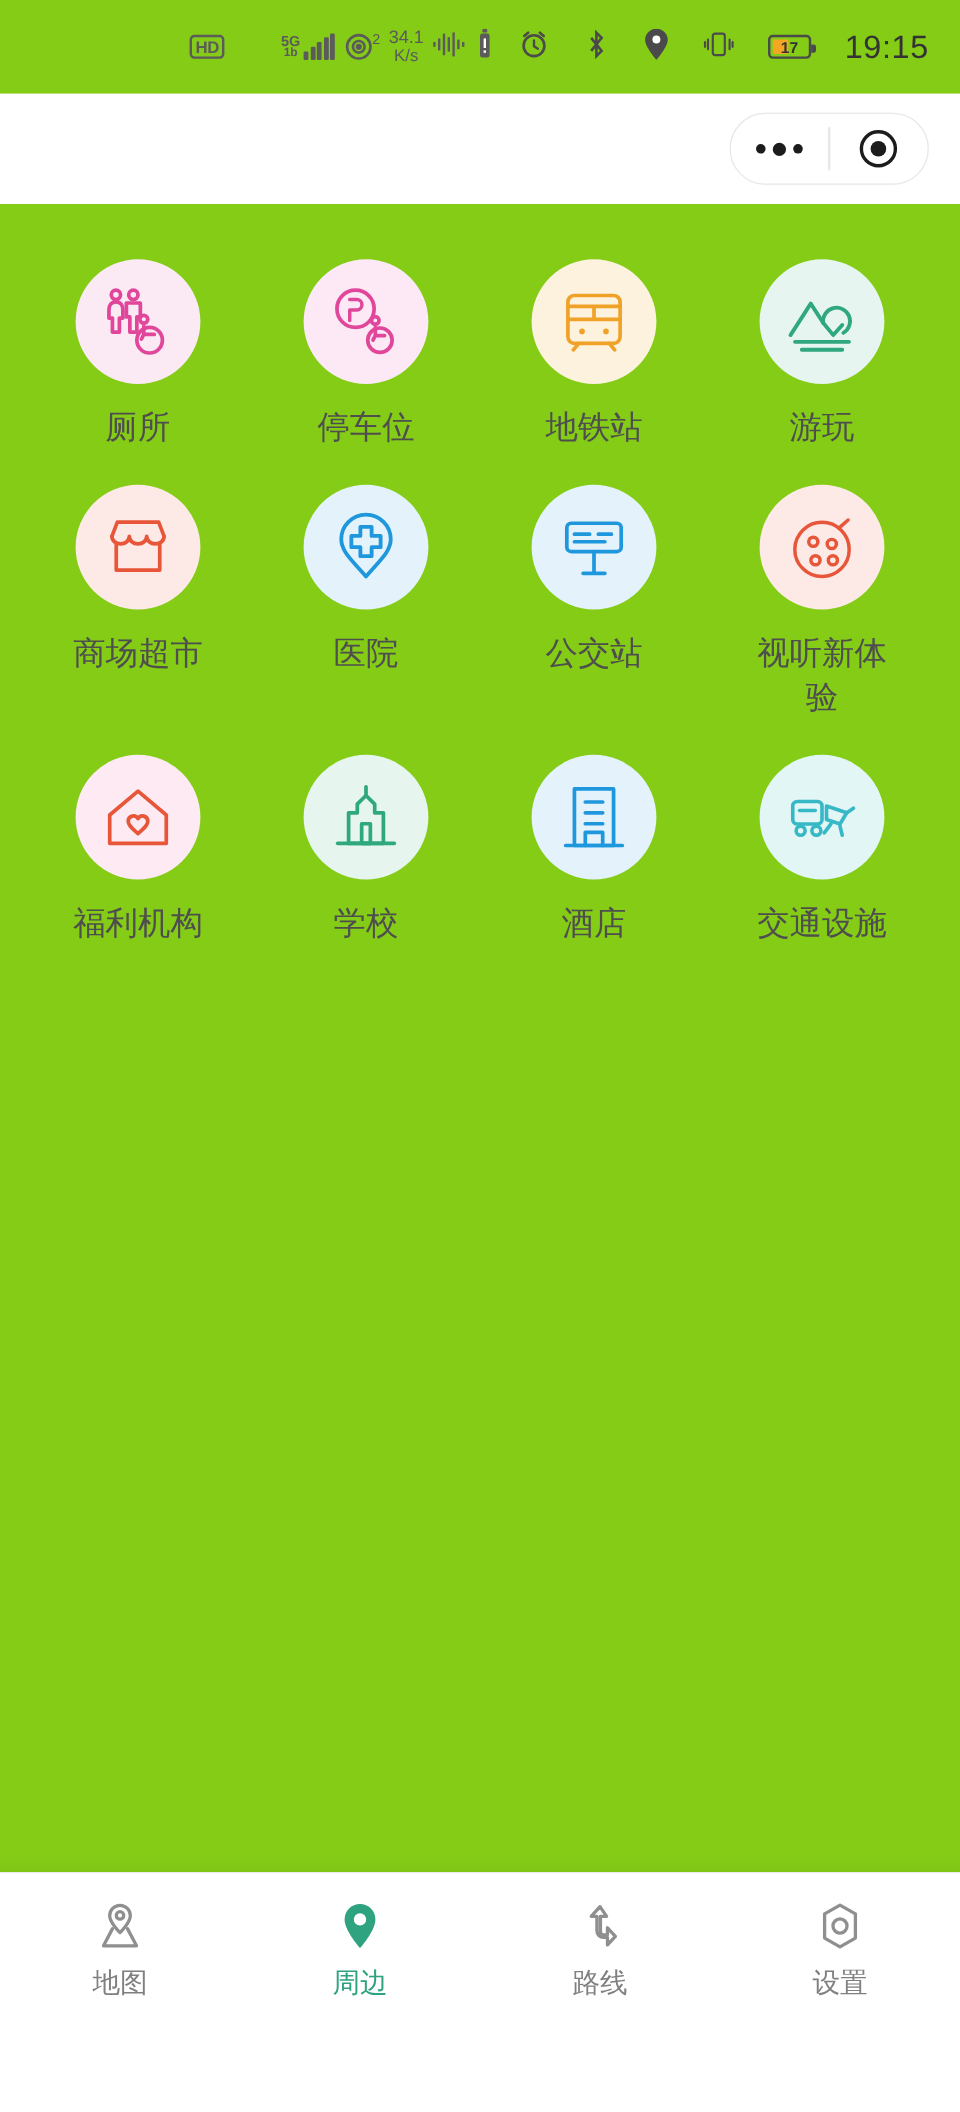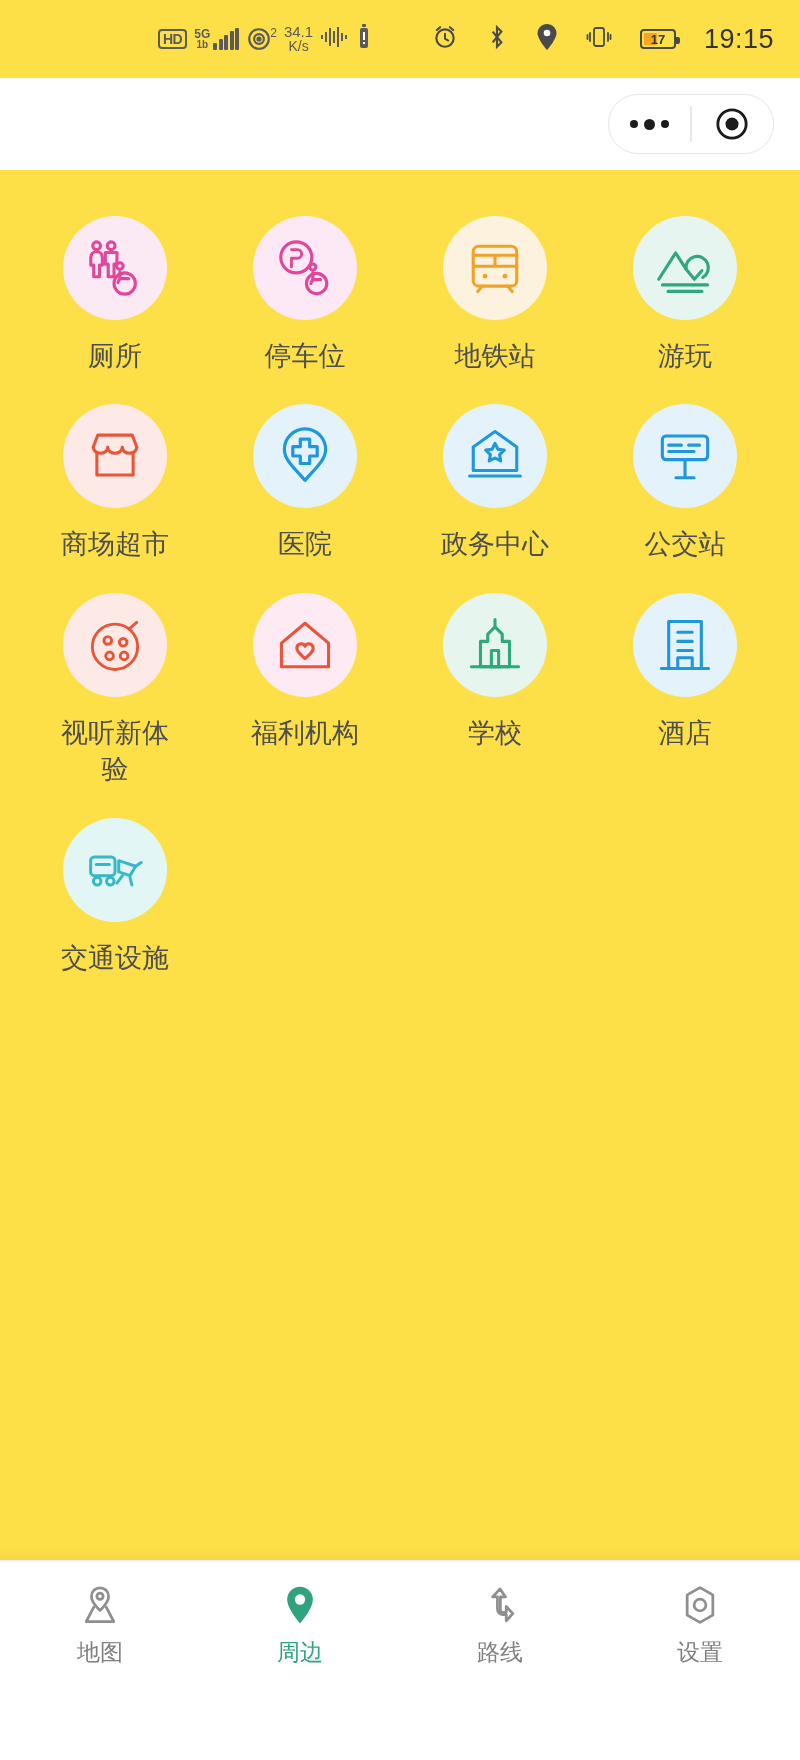--- a/index.html
+++ b/index.html
@@ -2,37 +2,37 @@
 <html><head>
 <meta charset="utf-8">
 <style>
   * { box-sizing: border-box; margin: 0; padding: 0; }
   html, body {
     width: 800px; height: 1760px;
     font-family: "Liberation Sans", "DejaVu Sans", sans-serif;
     background: #ffffff;
     overflow: hidden;
   }
-  .phone { position: relative; width: 800px; height: 1690px; background: #fde047; }
+  .phone { position: relative; width: 800px; height: 1690px; background: #84cc16; }
 
   
   .statusbar {
     height: 78px; display: flex; align-items: center;
     padding: 0 26px; color: #4a4a4a;
   }
   .sb-left { display: flex; align-items: center; gap: 7px; flex: 0 0 auto; margin-left: 132px; }
   .sb-spacer { flex: 1 1 auto; }
   .sb-right { display: flex; align-items: center; gap: 28px; }
   .hd-box {
     border: 2.5px solid #5b5b5b; border-radius: 4px; color: #5b5b5b;
     font-size: 14px; font-weight: bold; padding: 0px 3px; line-height: 16px;
     letter-spacing: -0.5px;
   }
   .sig { display: flex; align-items: flex-end; gap: 3px; }
-  .sig-5g { font-size: 12px; font-weight: bold; line-height: 11px; color:#5b5b5b; text-align:center;}
+  .sig-5g { font-size: 12px; font-weight: bold; line-height: 11px; color:#5b5b5b; text-align:center;margin-left:40px;}
   .sig-5g small { display:block; font-size:10px; line-height:10px; }
   .bars { display: flex; align-items: flex-end; gap: 1.5px; height: 21px; }
   .bars i { width: 4px; background: #5b5b5b; display: block; border-radius: 1px; }
   .bars i:nth-child(1){height:7px}.bars i:nth-child(2){height:11px}
   .bars i:nth-child(3){height:15px}.bars i:nth-child(4){height:19px}.bars i:nth-child(5){height:22px}
   .wifi-sup { font-size: 12px; vertical-align: super; color:#5b5b5b; margin-left:-2px;}
   .netspeed { font-size: 15px; line-height: 15px; color: #5b5b5b; text-align: center; }
   .netspeed b { font-weight: normal; display: block; }
   .netspeed span { display: block; font-size: 14px; }
   .batt {
@@ -296,30 +296,20 @@
     <div class="cell">
       <div class="bubble" style="background:#e4f2fc">
         <svg width="60" height="60" viewBox="0 0 64 64" fill="none" stroke="#1e97dd" stroke-width="3.4" stroke-linecap="round" stroke-linejoin="round">
           <path d="M32 58C20 44 10 36 10 25a22 22 0 1144 0c0 11-10 19-22 33z"></path>
           <path d="M27 14h10v8h8v10h-8v8H27v-8h-8V22h8z"></path>
         </svg>
       </div>
       <div class="cell-label">医院</div>
     </div>
 
-    <div class="cell">
-      <div class="bubble" style="background:#e4f2fc">
-        <svg width="58" height="58" viewBox="0 0 64 64" fill="none" stroke="#1e97dd" stroke-width="3.4" stroke-linecap="round" stroke-linejoin="round">
-          <path d="M32 5L8 22v26h48V22z"></path>
-          <path d="M4 54h56"></path>
-          <path d="M32 18l3.2 6.5 7 1-5.1 5 1.2 7-6.3-3.3-6.3 3.3 1.2-7-5.1-5 7-1z"></path>
-        </svg>
-      </div>
-      <div class="cell-label">政务中心</div>
-    </div>
 
 
     <div class="cell">
       <div class="bubble" style="background:#e4f2fc">
         <svg width="58" height="58" viewBox="0 0 64 64" fill="none" stroke="#1e97dd" stroke-width="3.4" stroke-linecap="round" stroke-linejoin="round">
           <rect x="7" y="10" width="50" height="26" rx="4"></rect>
           <path d="M14 20h14M14 27h28M36 20h12"></path>
           <path d="M32 36v20M22 56h20"></path>
         </svg>
       </div>

